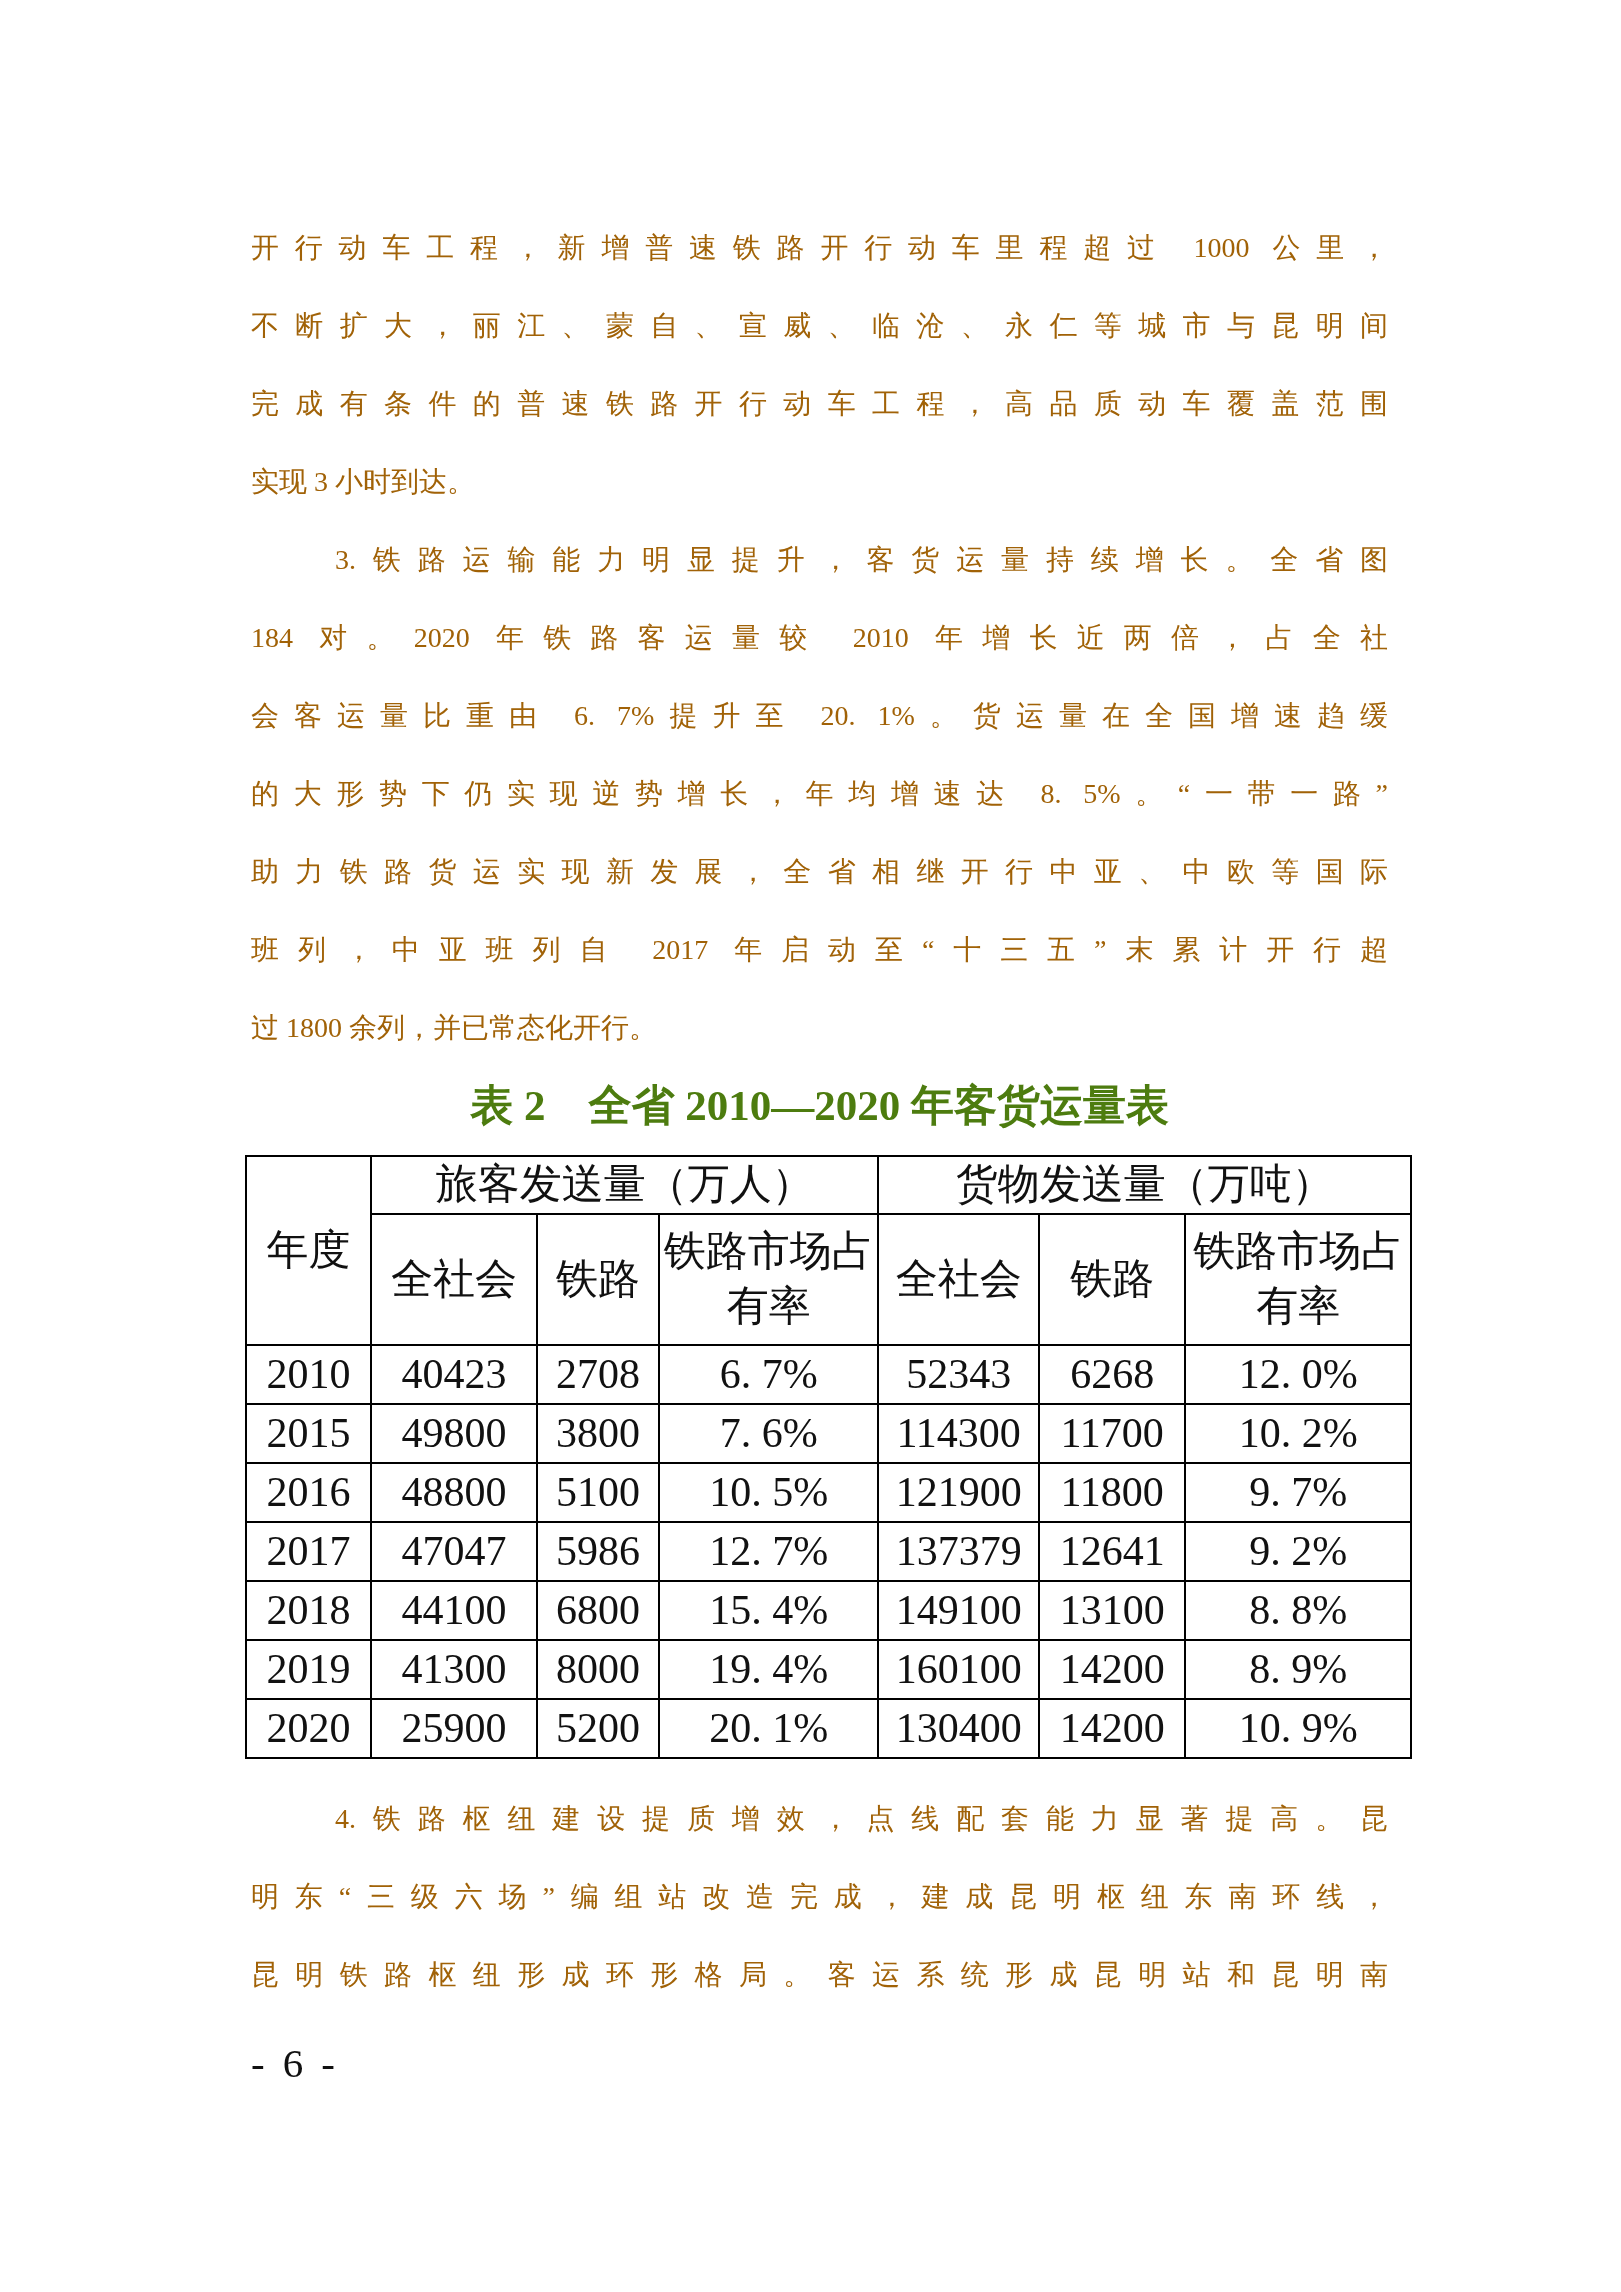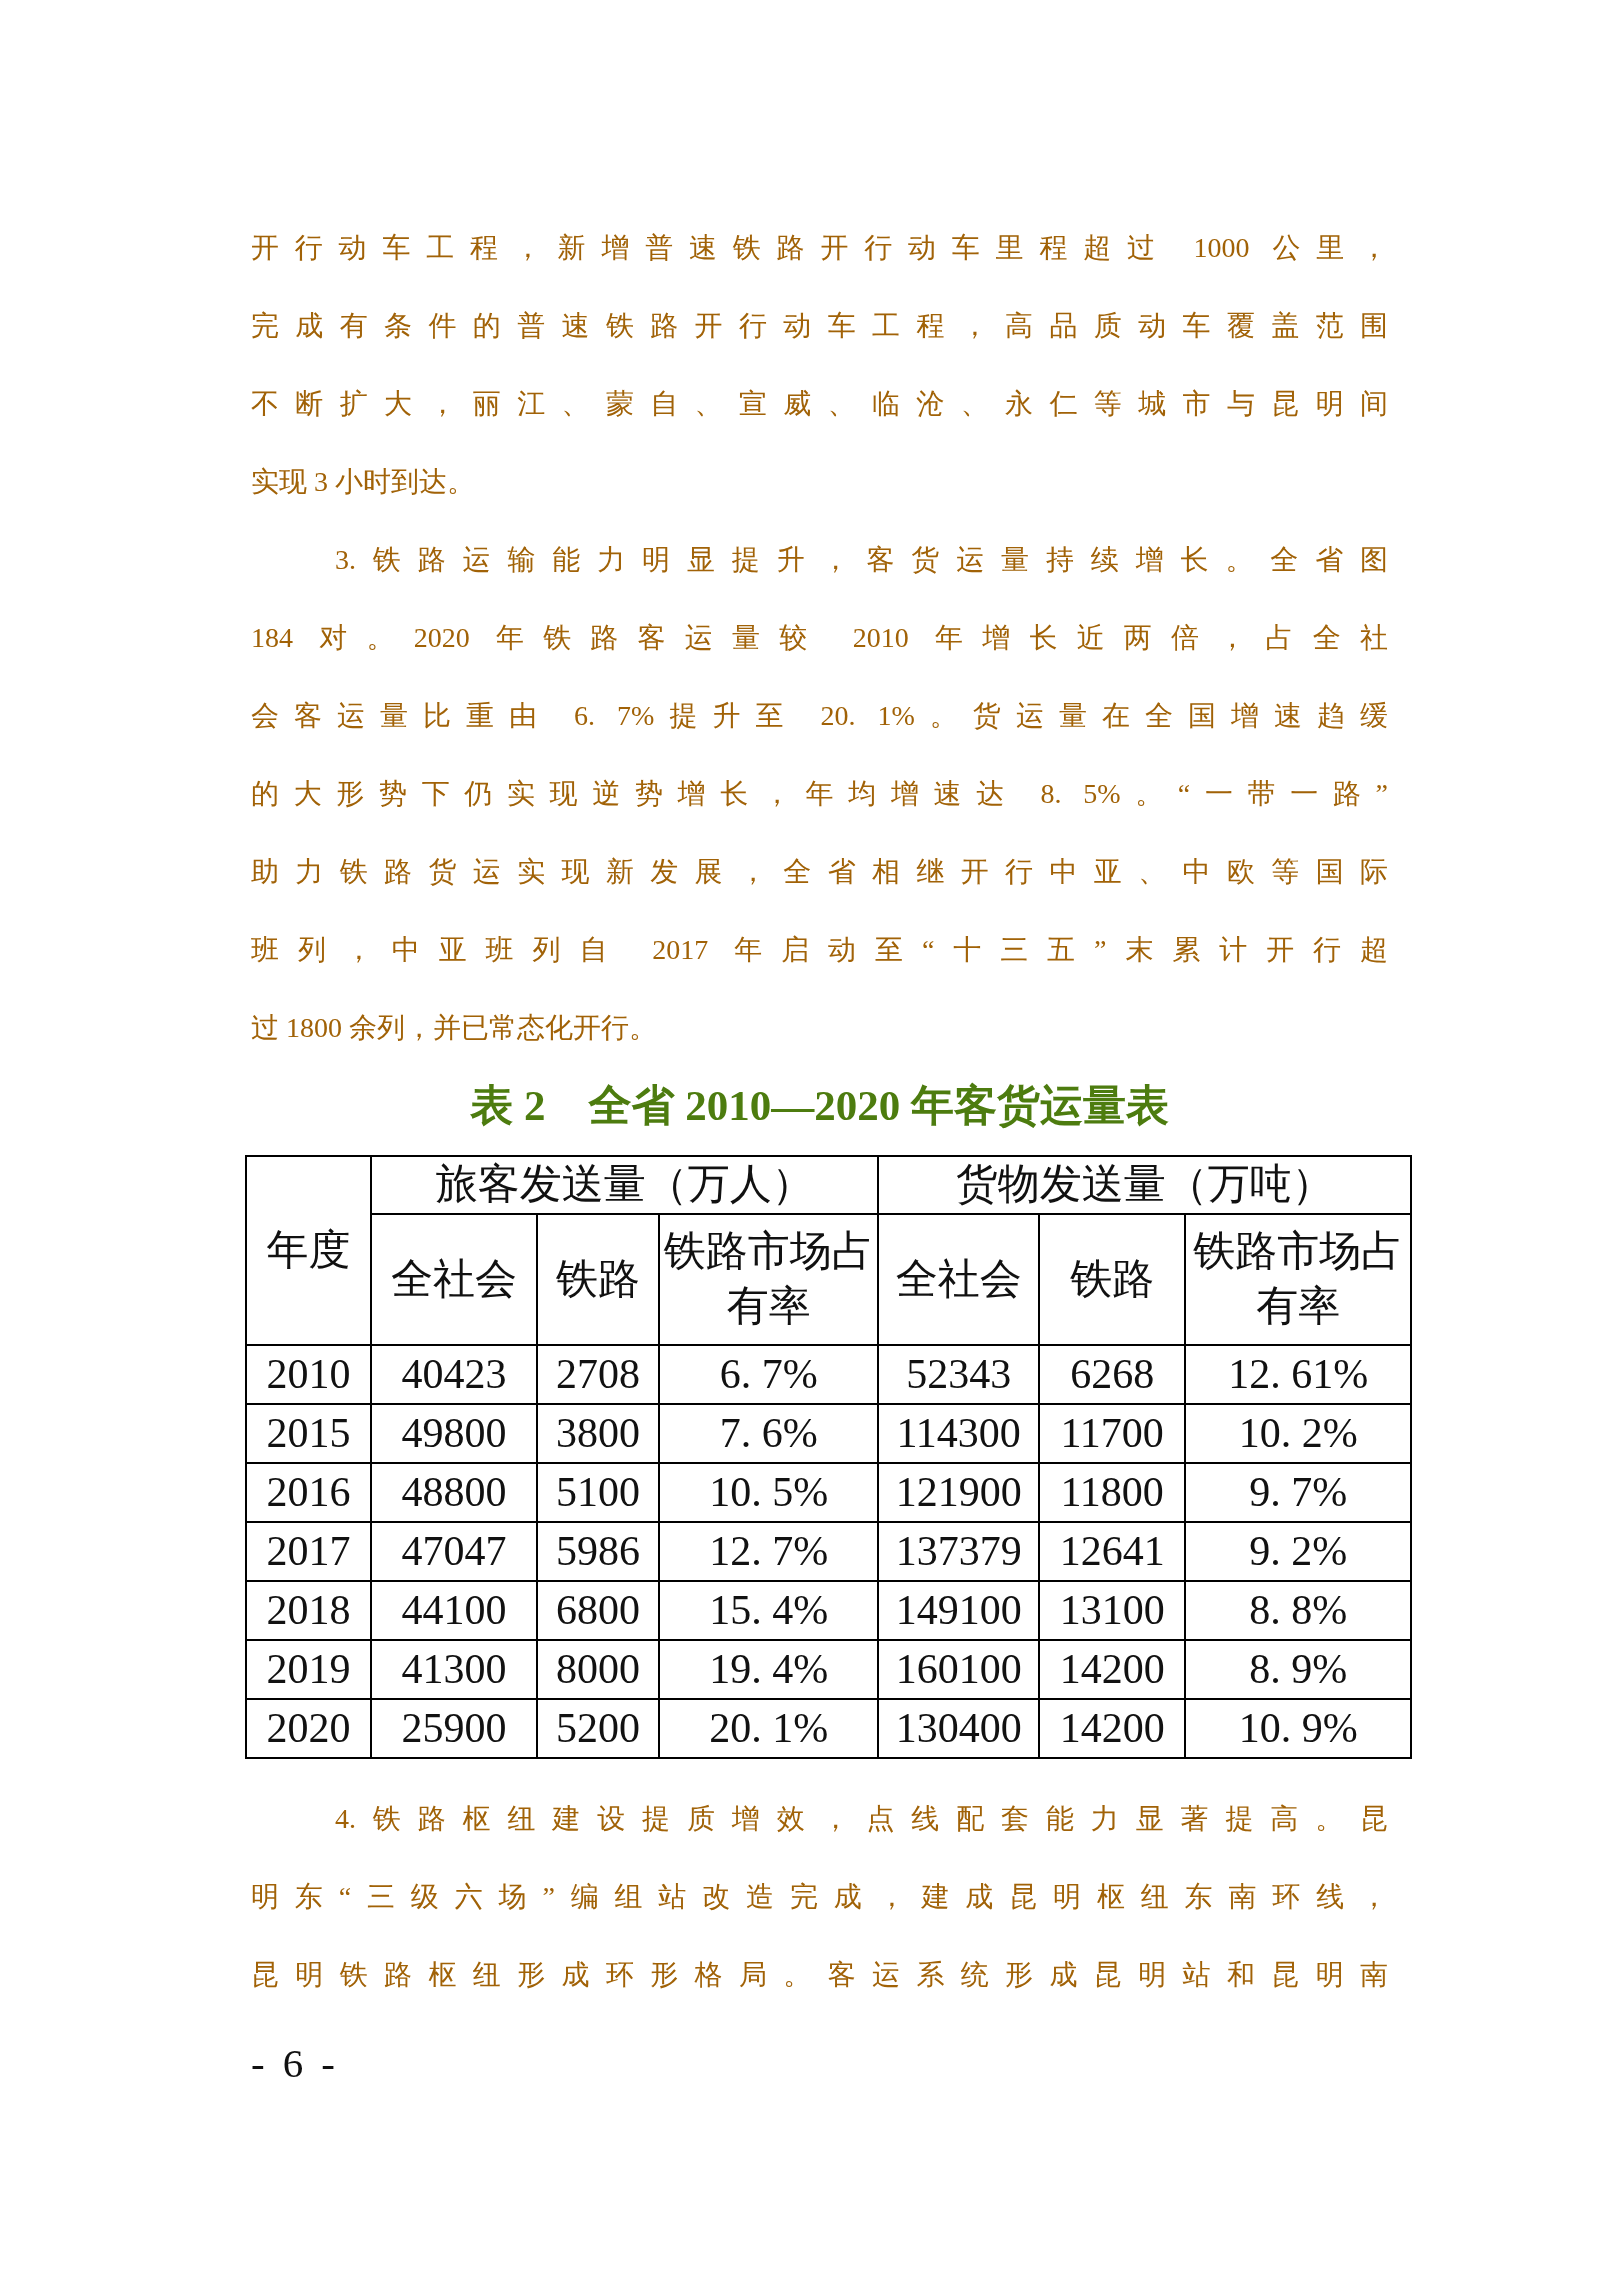--- a/index.html
+++ b/index.html
@@ -74,22 +74,22 @@
 </style>
 </head>
 <body>
 
 <div class="page">
   <div class="content">
 
     <div>
         <div class="paragraph">
           <div class="line">开行动车工程，新增普速铁路开行动车里程超过 1000 公里，</div>
+          <div class="line">不断扩大，丽江、蒙自、宣威、临沧、永仁等城市与昆明间</div>
           <div class="line">完成有条件的普速铁路开行动车工程，高品质动车覆盖范围</div>
-          <div class="line">不断扩大，丽江、蒙自、宣威、临沧、永仁等城市与昆明间</div>
           <div class="line no-justify-last">实现 3 小时到达。</div>
         </div>
         <div class="paragraph">
           <div class="line indent">3.铁路运输能力明显提升，客货运量持续增长。全省图</div>
           <div class="line">184 对。2020 年铁路客运量较 2010 年增长近两倍，占全社</div>
           <div class="line">会客运量比重由 6. 7%提升至 20. 1%。货运量在全国增速趋缓</div>
           <div class="line">的大形势下仍实现逆势增长，年均增速达 8. 5%。“一带一路”</div>
           <div class="line">助力铁路货运实现新发展，全省相继开行中亚、中欧等国际</div>
           <div class="line">班列，中亚班列自 2017 年启动至“十三五”末累计开行超</div>
           <div class="line no-justify-last">过 1800 余列，并已常态化开行。</div>
@@ -124,21 +124,21 @@
         </tr>
       </thead>
       <tbody class="data-body">
           <tr>
             <td>2010</td>
             <td>40423</td>
             <td>2708</td>
             <td>6. 7%</td>
             <td>52343</td>
             <td>6268</td>
-            <td>12. 61%</td>
+            <td>12. 0%</td>
           </tr>
           <tr>
             <td>2015</td>
             <td>49800</td>
             <td>3800</td>
             <td>7. 6%</td>
             <td>114300</td>
             <td>11700</td>
             <td>10. 2%</td>
           </tr>

